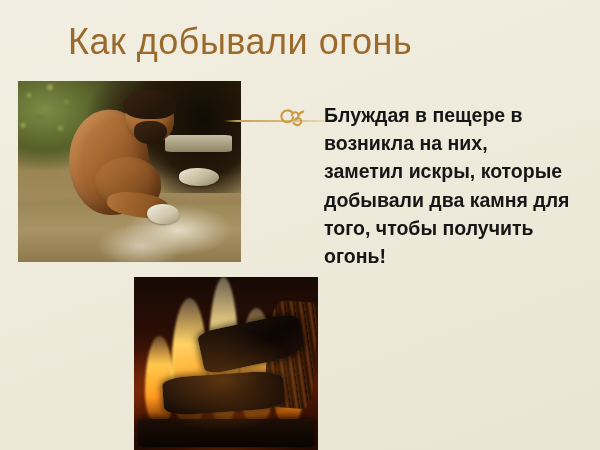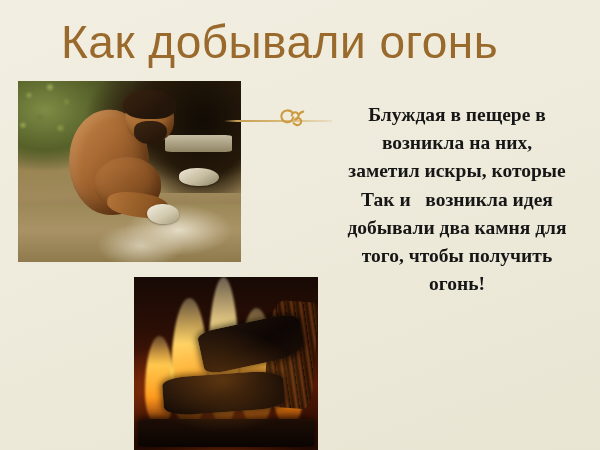--- a/index.html
+++ b/index.html
@@ -14,26 +14,26 @@
     height: 450px;
     overflow: hidden;
     background: linear-gradient(160deg, #f2efe2 0%, #eeebdc 45%, #e9e5d3 100%);
     font-family: "Liberation Sans", sans-serif;
     -webkit-font-smoothing: antialiased;
   }
 
   
   #slide-title {
     position: absolute;
-    left: 61px;
+    left: 68px;
     top: 18px;
     width: 500px;
     font-family: "Liberation Sans", sans-serif;
     font-weight: 400;
-    font-size: 46px;
+    font-size: 36px;
     line-height: 48px;
     letter-spacing: 0.5px;
     color: #9a6a2c;
     white-space: nowrap;
   }
 
   
   .photo {
     position: absolute;
     overflow: hidden;
@@ -239,26 +239,25 @@
     background: radial-gradient(ellipse 58% 42% at 48% 60%, rgba(255,150,40,.30) 0%, rgba(255,110,20,0) 72%);
     pointer-events: none;
   }
 
   
   #body-text {
     position: absolute;
     left: 324px;
     top: 101px;
     width: 266px;
-    font-family: Liberation Serif, serif;
+    font-family: Liberation Sans, sans-serif;
     font-weight: bold;
     font-size: 19.5px;
     line-height: 28.2px;
     color: #161616;
-    text-align: center;
   }
   #body-text .tline { display: block; white-space: pre; }
 
   
   #bullet-rule {
     position: absolute;
     left: 224px;
     top: 120px;
     width: 108px;
     height: 2px;
@@ -325,19 +324,18 @@
         <path d="M19.2 16.5c2.1-.6 3.5-2.4 3.2-4.4-.3-2.1-2.4-3.4-4.4-2.6-1.3.5-2.1 1.7-2.2 3"></path>
         <path d="M27.2 8.6c-1.9.3-3.6 1.6-4.4 3.3"></path>
       </g>
     </svg>
   </div>
 
   <div id="body-text">
     <span class="tline">Блуждая в пещере в</span>
     <span class="tline">возникла на них,</span>
     <span class="tline">заметил искры, которые</span>
-    <span class="tline">Так и   возникла идея</span>
     <span class="tline">добывали два камня для</span>
     <span class="tline">того, чтобы получить</span>
     <span class="tline">огонь!</span>
   </div>
 
 </div>
 
 </body></html>

